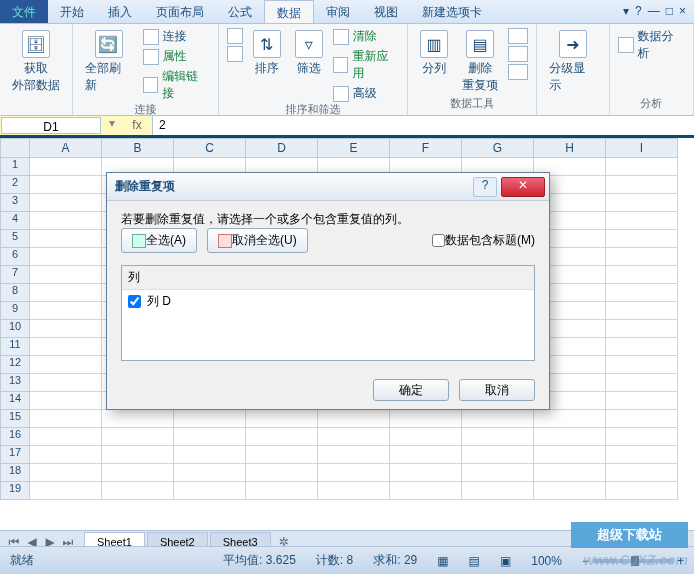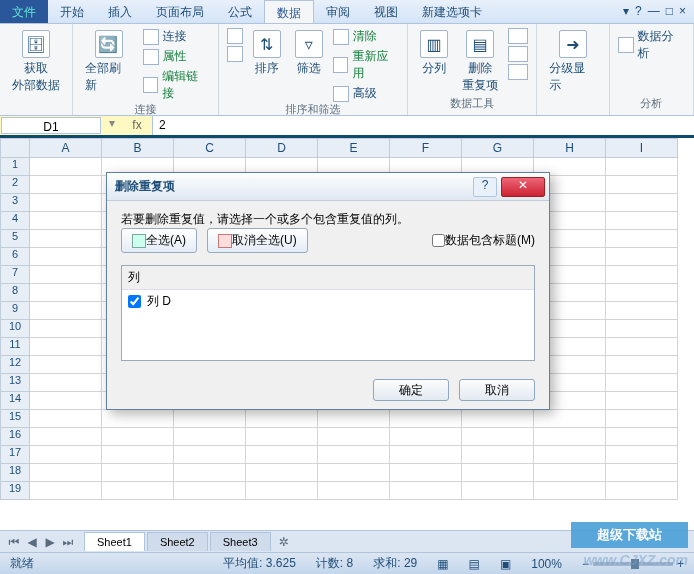--- a/index.html
+++ b/index.html
@@ -45,21 +45,21 @@
 .listbox{border:1px solid #9ab;background:#fff;height:96px;padding:0}
 .lb-hdr{background:#f0f0f0;padding:3px 6px;border-bottom:1px solid #dde}
 .lb-item{padding:3px 6px;display:flex;align-items:center;gap:6px}
 .dlg-ftr{display:flex;justify-content:flex-end;gap:10px;padding:8px 14px}
 .btn{width:76px;height:22px;border:1px solid #8fa6bf;background:linear-gradient(#fdfdfd,#e2e9f1);border-radius:3px;cursor:pointer}
 .sheet-tabs{position:absolute;bottom:22px;left:0;right:0;height:22px;background:#dce6f2;display:flex;align-items:center;border-top:1px solid #b0c4de}
 .st-nav{display:flex;gap:2px;padding:0 6px}
 .st-nav span{width:16px;text-align:center;color:#5a6b7d;cursor:pointer}
 .st-tab{padding:3px 12px;background:#fff;border:1px solid #b0c4de;border-bottom:none;margin-left:2px;cursor:pointer;font-size:11px}
 .st-tab.inact{background:#d0dcec}
-.statusbar{position:absolute;bottom:0;left:0;right:0;height:22px;background:linear-gradient(#dce6f2,#c4d6ec);display:flex;align-items:center;padding:0 10px;gap:20px;color:#1f4e79;border-top:1px solid #b0c4de}
+.statusbar{position:absolute;bottom:0;left:0;right:0;height:28px;background:linear-gradient(#dce6f2,#c4d6ec);display:flex;align-items:center;padding:0 10px;gap:20px;color:#1f4e79;border-top:1px solid #b0c4de}
 .statusbar .sp{flex:1}
 .zoom{display:flex;align-items:center;gap:4px}
 .zoom-bar{width:80px;height:4px;background:#a0b4ce;position:relative}
 .zoom-bar::after{content:"";position:absolute;left:38px;top:-3px;width:8px;height:10px;background:#6080a0}
 .watermark{position:absolute;right:6px;bottom:26px;background:#4aa0d8;color:#fff;padding:4px 26px;font-size:13px;font-weight:bold;opacity:.9}
 .wm2{position:absolute;right:6px;bottom:6px;color:rgba(120,160,200,.5);font-size:14px;font-weight:bold;font-style:italic}
 input[type=checkbox]{width:13px;height:13px}
 </style>
 </head>
 <body>

